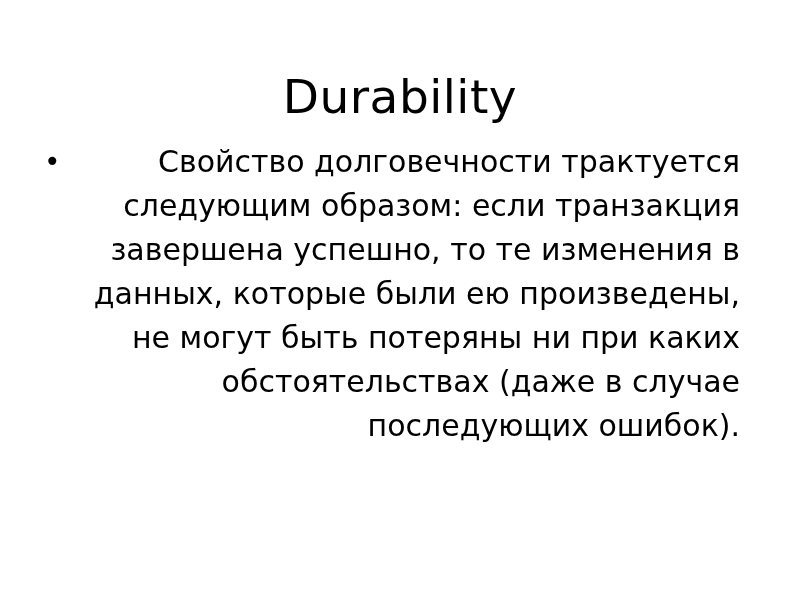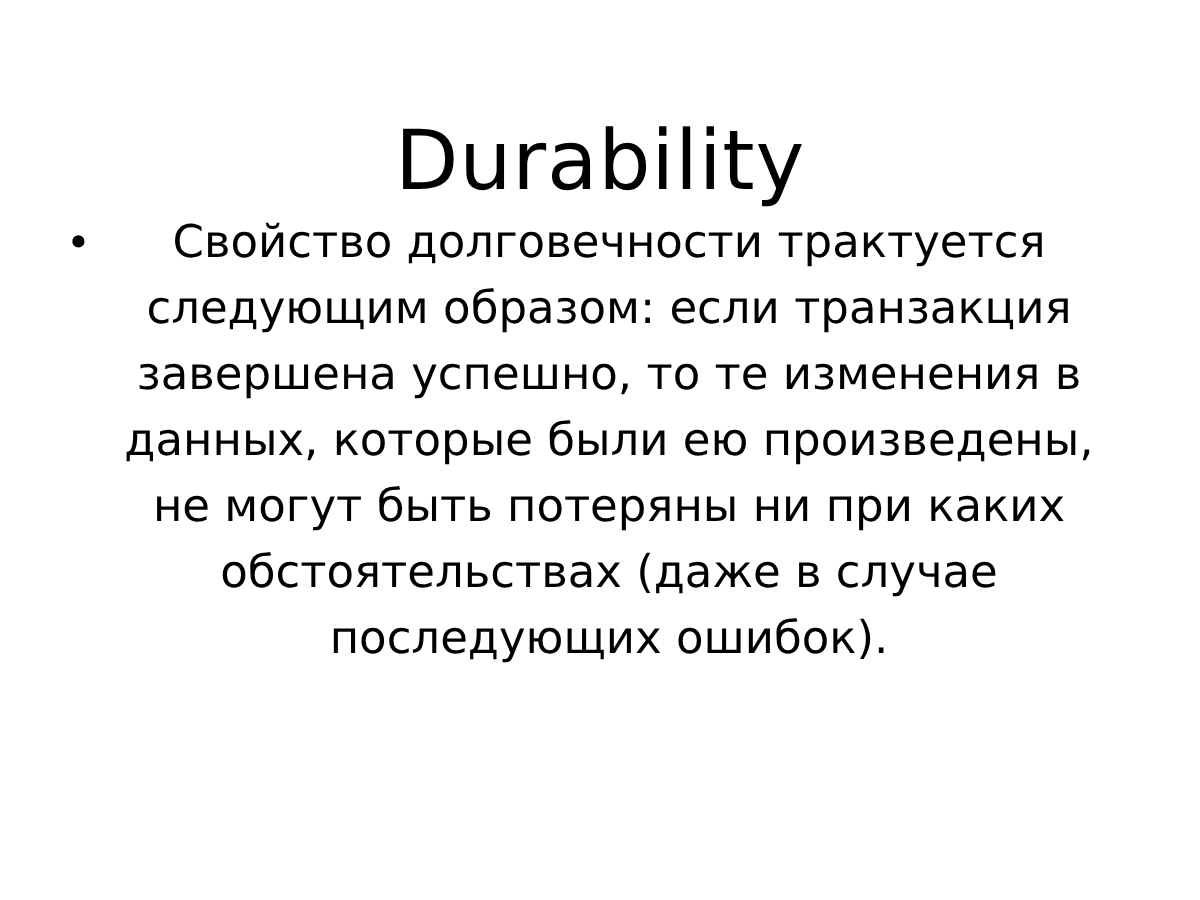--- a/index.html
+++ b/index.html
@@ -18,21 +18,21 @@
     height: 600px;
     position: relative;
     box-sizing: border-box;
   }
   .slide-title {
     position: absolute;
     top: 40px;
     left: 0;
     width: 800px;
     text-align: center;
-    font-size: 55px;
+    font-size: 47px;
     font-weight: normal;
     color: #000000;
     letter-spacing: 0.5px;
     line-height: 1.1;
   }
   .body-block {
     position: absolute;
     top: 140px;
     left: 40px;
     width: 700px;
@@ -49,21 +49,21 @@
     width: 32px;
     text-align: left;
     padding-left: 4px;
     box-sizing: border-box;
   }
   .bullet-text {
     flex: 1 1 auto;
     font-size: 30px;
     line-height: 44px;
     color: #000000;
-    text-align: center;
+    text-align: right;
     white-space: pre-line;
   }
 </style>
 </head>
 <body>
 
 <div class="slide">
 
   <h1 class="slide-title">Durability</h1>
 

